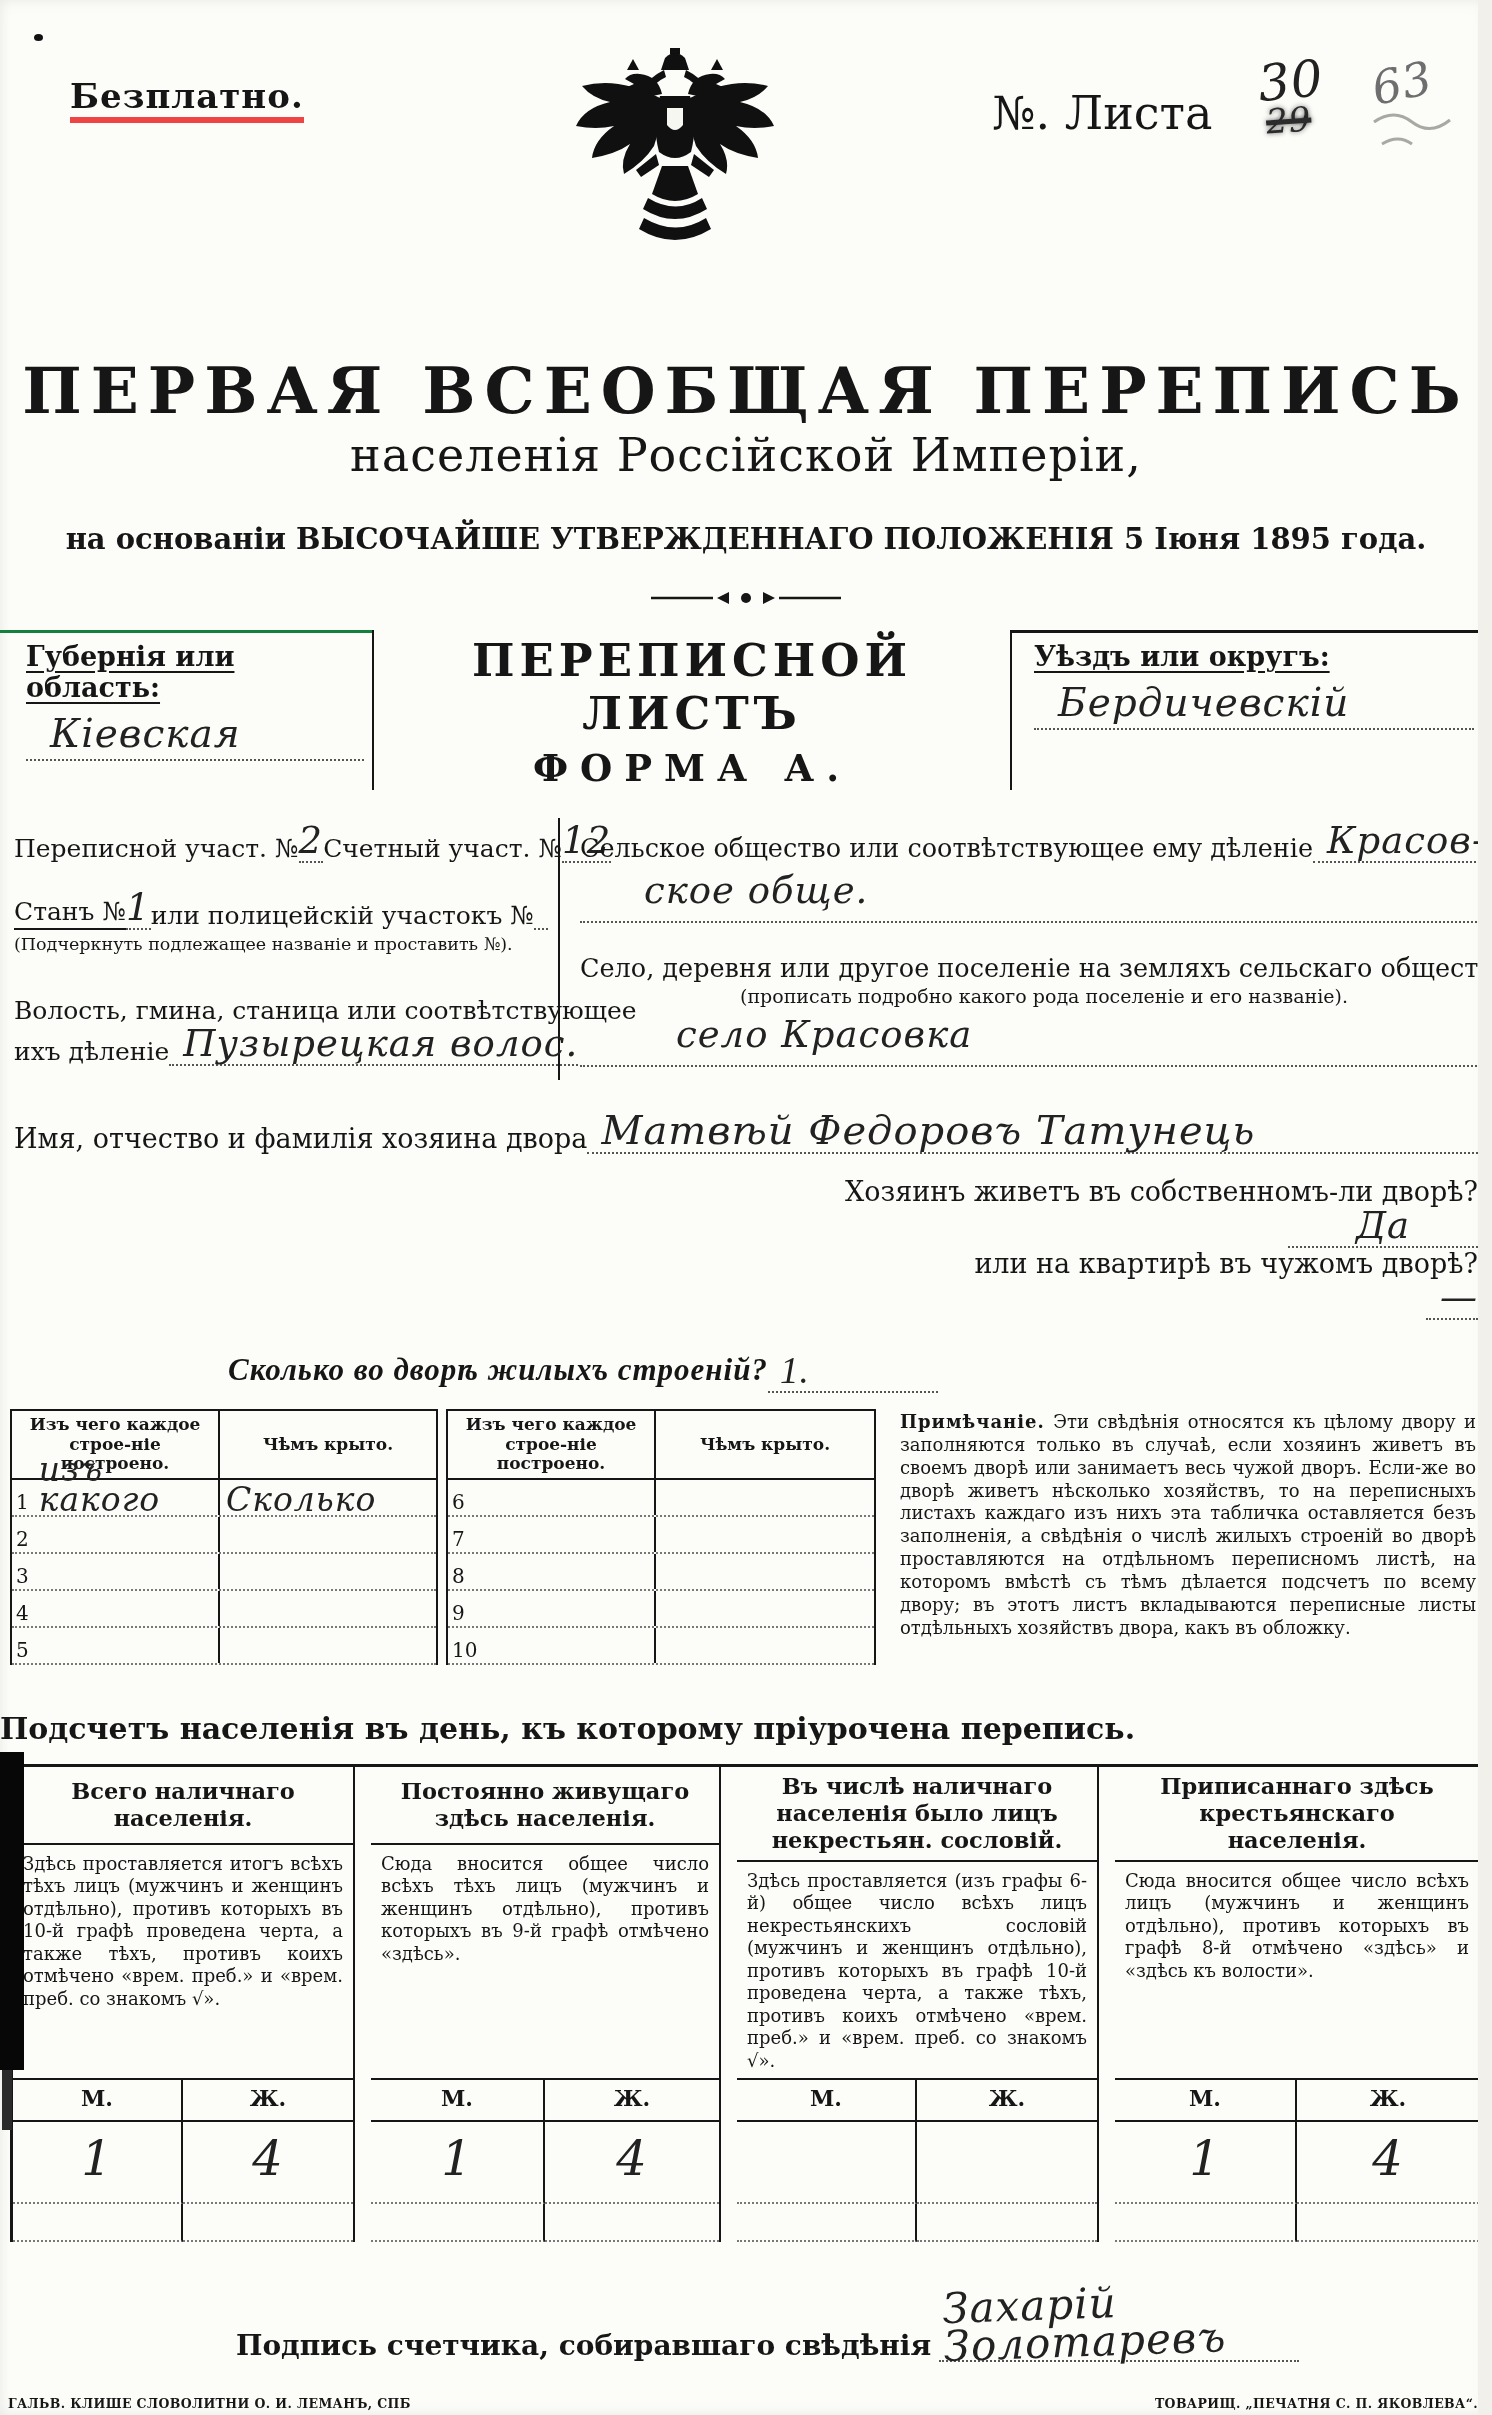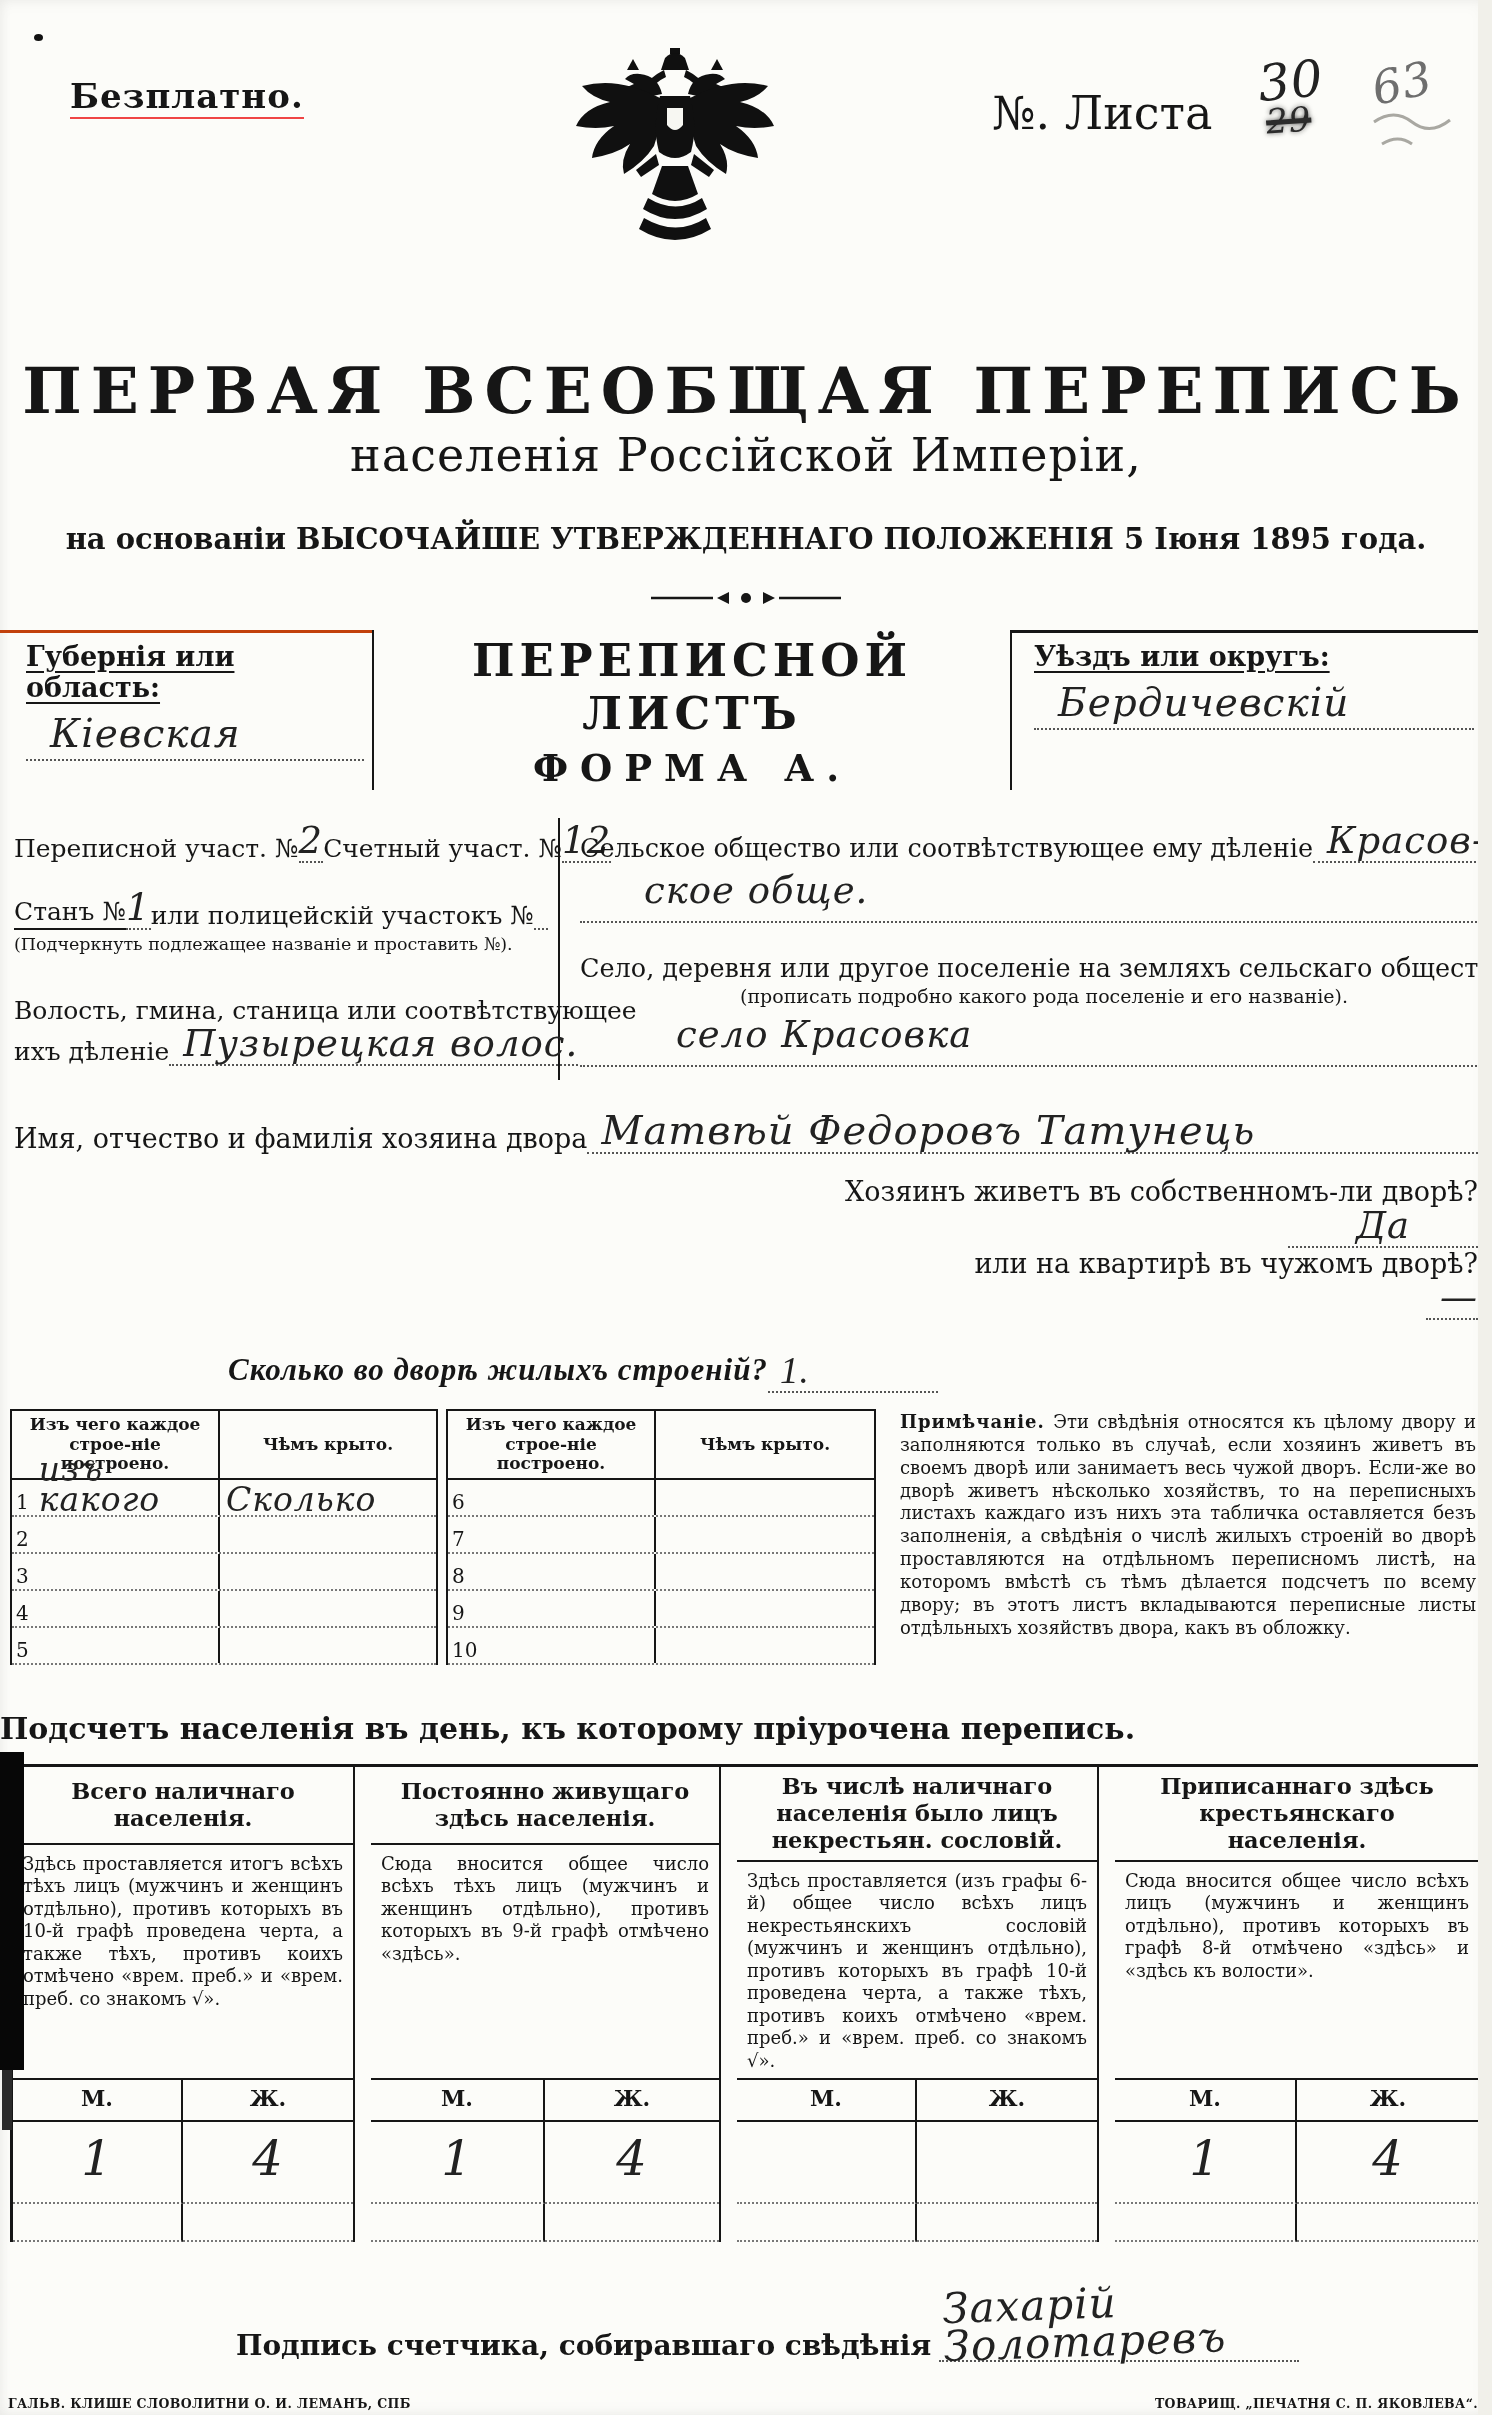--- a/index.html
+++ b/index.html
@@ -8,40 +8,40 @@
     position:relative; width:1492px; height:2415px; margin:0 auto;
     background:#fcfcf9; color:#161616; overflow:hidden;
     font-family:"DejaVu Serif","Liberation Serif",serif;
     box-shadow: inset -6px 0 18px rgba(0,0,0,.05), inset 4px 0 10px rgba(0,0,0,.04);
   }
   .speck { position:absolute; left:34px; top:34px; width:9px; height:7px; background:#111; border-radius:50%; }
 
   
   .masthead { position:relative; height:310px; }
   .free { position:absolute; left:70px; top:76px; font-size:34px; font-weight:bold; letter-spacing:1px;
-          border-bottom:2px solid #ef4444; padding-bottom:1px; }
+          border-bottom:6px solid #ef4444; padding-bottom:1px; }
   .eagle { position:absolute; left:572px; top:46px; }
   .sheetno { position:absolute; left:992px; top:86px; font-size:46px; }
   .hand { font-style:italic; letter-spacing:1px; color:#222; }
   .sheet-hand { position:absolute; left:1258px; top:52px; font-size:50px; transform:rotate(-6deg); }
   .sheet-crossed { position:absolute; left:1266px; top:100px; font-size:34px; color:#2c2c2c;
                    text-decoration:line-through; text-decoration-thickness:5px; transform:rotate(-4deg);
                    text-shadow:0 0 5px rgba(20,20,20,.65); }
   .corner { position:absolute; left:1372px; top:56px; font-size:46px; color:#6e6e6e; transform:rotate(-12deg); }
   .pencil { position:absolute; left:1368px; top:108px; }
 
   
   .t1 { margin-top:44px; text-align:center; font-size:63px; font-weight:bold; letter-spacing:9px; }
   .t2 { text-align:center; font-size:46px; letter-spacing:1px; }
   .t3 { margin-top:40px; text-align:center; font-size:29px; font-weight:bold; }
   .divider { margin-top:34px; display:flex; justify-content:center; }
 
   
   .form-head { display:flex; margin-top:24px; min-height:138px; }
-  .fh-left  { width:372px; border-top:3px solid #c2410c; padding:8px 8px 0 26px; }
+  .fh-left  { width:372px; border-top:3px solid #15803d; padding:8px 8px 0 26px; }
   .fh-center{ width:640px; border-left:2px solid #161616; border-right:2px solid #161616; text-align:center; padding-top:4px; }
   .fh-right { flex:1; border-top:3px solid #161616; padding:8px 18px 0 22px; }
   .fh-label { font-size:27px; font-weight:bold; text-decoration:underline; text-underline-offset:5px; }
   .fh-vline { border-bottom:2px dotted #555; font-size:39px; padding:2px 0 0 24px; margin-top:6px; min-height:52px; }
   .fh-t1 { font-size:45px; font-weight:bold; letter-spacing:5px; }
   .fh-t2 { font-size:37px; font-weight:bold; letter-spacing:12px; margin-top:6px; }
 
   
   .fields { display:flex; margin-top:28px; }
   .f-left  { width:560px; border-right:2px solid #161616; padding:4px 10px 14px 14px; font-size:25px; }

